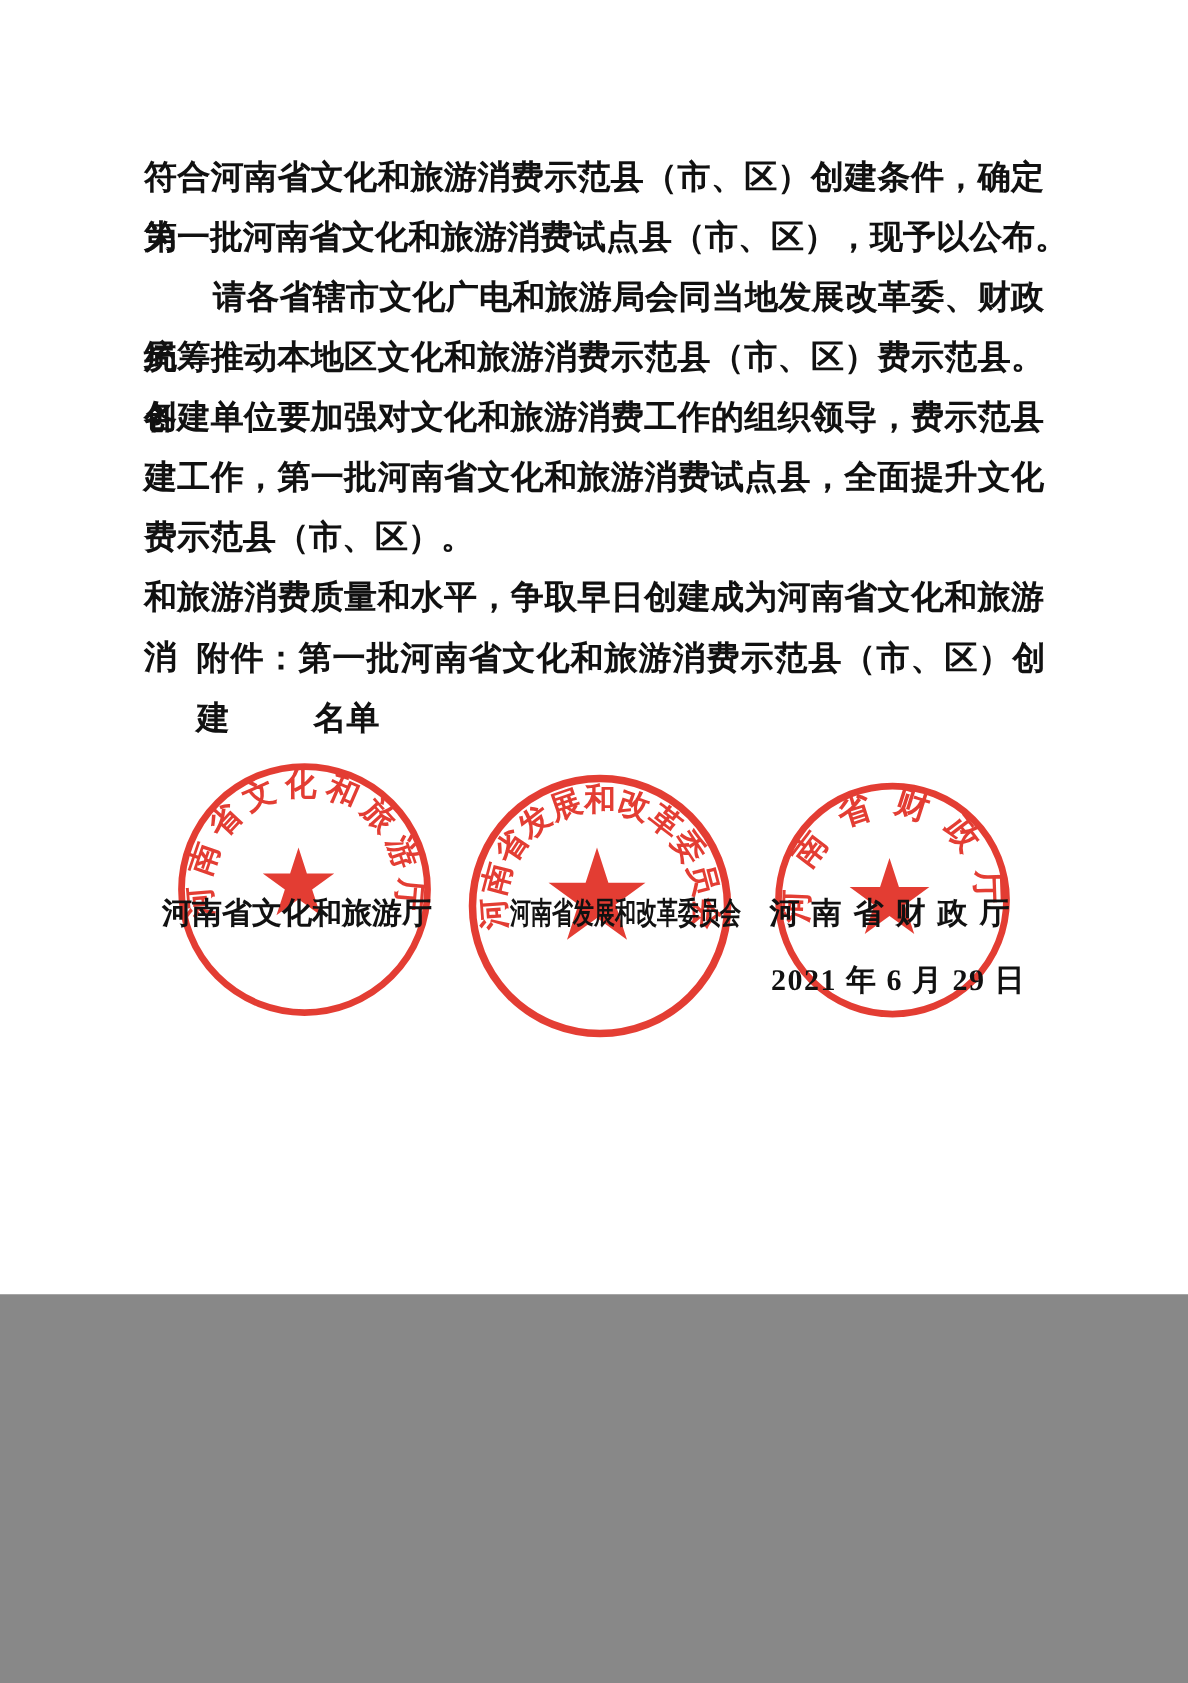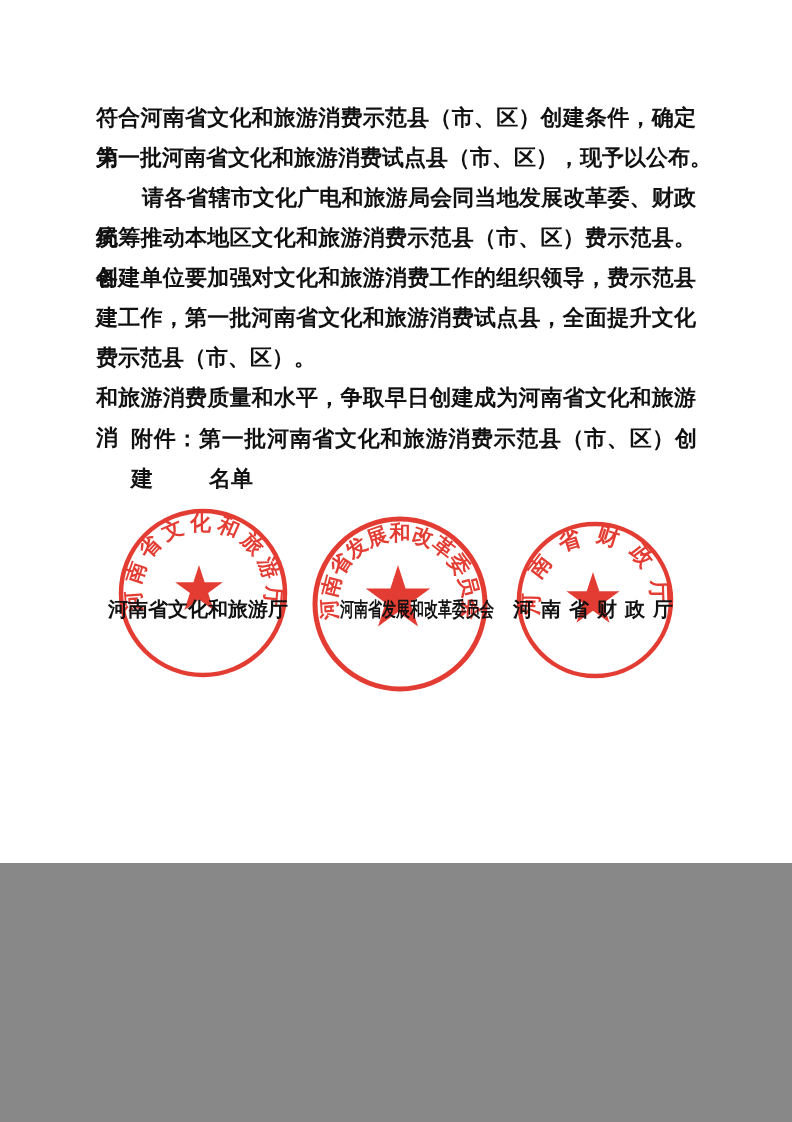--- a/index.html
+++ b/index.html
@@ -90,16 +90,17 @@
         <polygon points="593.0,572.0 586.7,591.3 566.4,591.3 582.8,603.3 576.5,622.7 593.0,610.7 609.5,622.7 603.2,603.3 619.6,591.3 599.3,591.3" fill="#e02318"></polygon>
       </g>
     </svg>
 
   <div class="signers">
     <span class="signer s1">河南省文化和旅游厅</span>
     <span class="signer s2">河南省发展和改革委员会</span>
     <span class="signer s3">河南省财政厅</span>
   </div>
 
+  <div class="date">2021 年 6 月 29 日</div>
 
   <div class="page-num">— 2 —</div>
 
 </div>
 
 </body></html>

